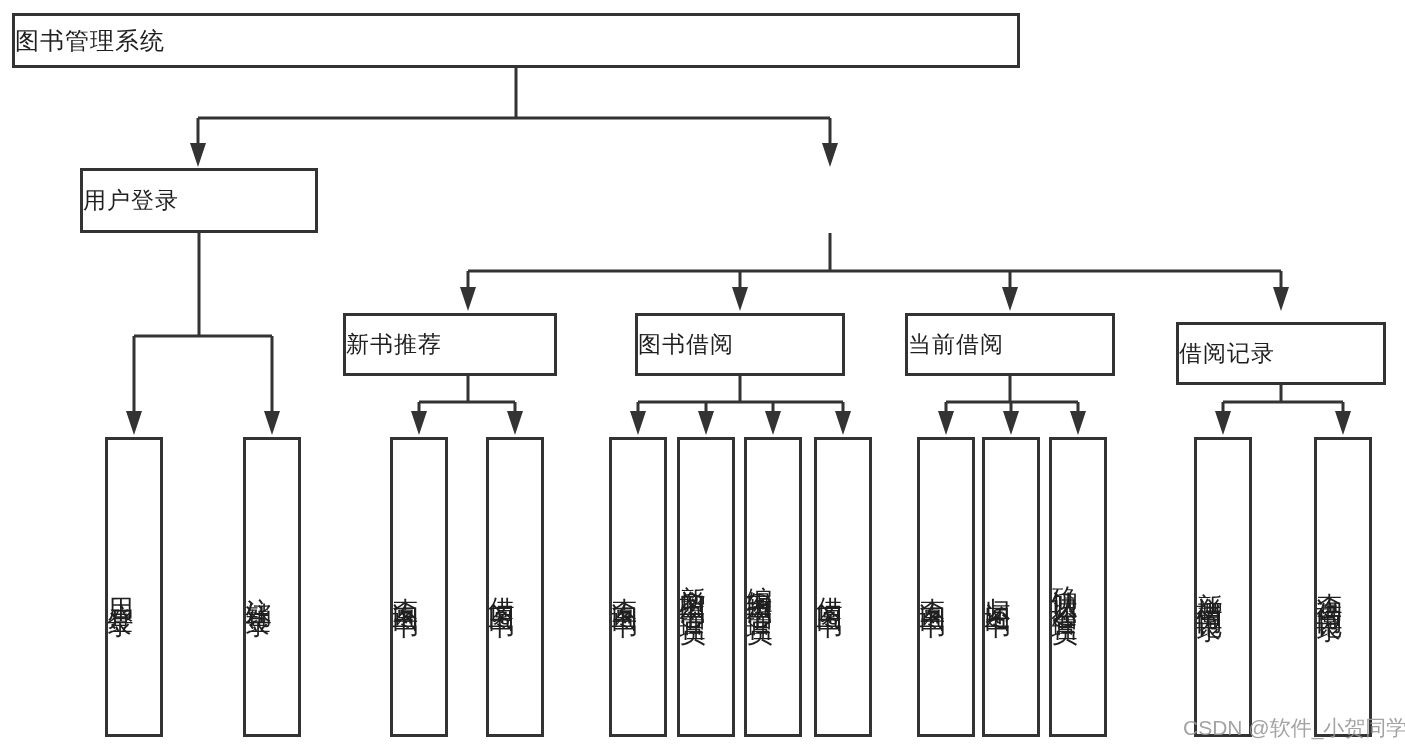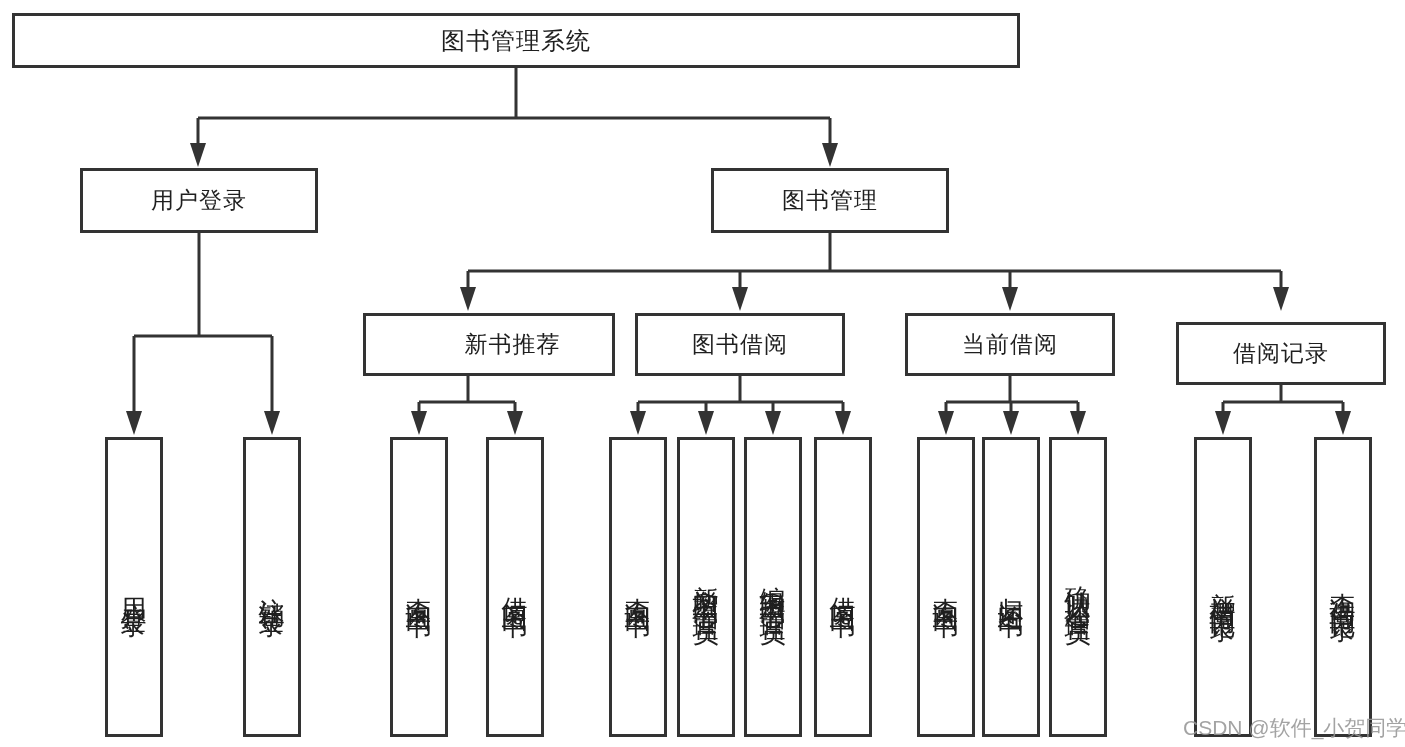--- a/index.html
+++ b/index.html
@@ -22,21 +22,20 @@
     width: 1405px;
     height: 747px;
   }
   .box {
     position: absolute;
     box-sizing: border-box;
     border: 3px solid #333333;
     background: #ffffff;
     display: flex;
     align-items: center;
-    justify-content: center;
     color: #1f1f1f;
   }
   .hlabel {
     font-size: 23px;
     letter-spacing: 1px;
     white-space: nowrap;
   }
   .root-label {
     font-size: 24px;
     letter-spacing: 1px;
@@ -102,25 +101,22 @@
     </g>
   </svg>
 
   <div class="box" style="left:12px; top:13px; width:1008px; height:55px;">
     <span class="root-label">图书管理系统</span>
   </div>
 
   <div class="box" style="left:80px; top:168px; width:238px; height:65px;">
     <span class="hlabel">用户登录</span>
   </div>
-  <div class="box" style="left:711px; top:168px; width:238px; height:65px;">
-    <span class="hlabel">图书管理</span>
-  </div>
 
-  <div class="box" style="left:363px; top:313px; width:252px; height:63px;padding-left:47px;">
+  <div class="box" style="left:343px; top:313px; width:214px; height:63px;">
     <span class="hlabel">新书推荐</span>
   </div>
   <div class="box" style="left:905px; top:313px; width:210px; height:63px;">
     <span class="hlabel">当前借阅</span>
   </div>
   <div class="box" style="left:635px; top:313px; width:210px; height:63px;">
     <span class="hlabel">图书借阅</span>
   </div>
   <div class="box" style="left:1176px; top:322px; width:210px; height:63px;">
     <span class="hlabel">借阅记录</span>

